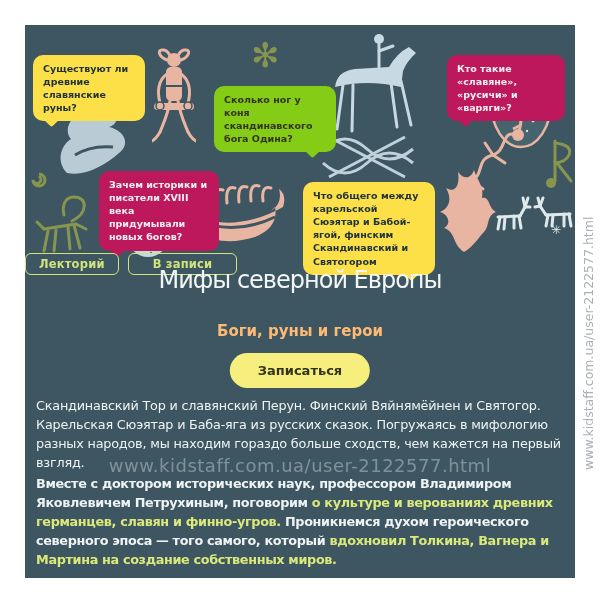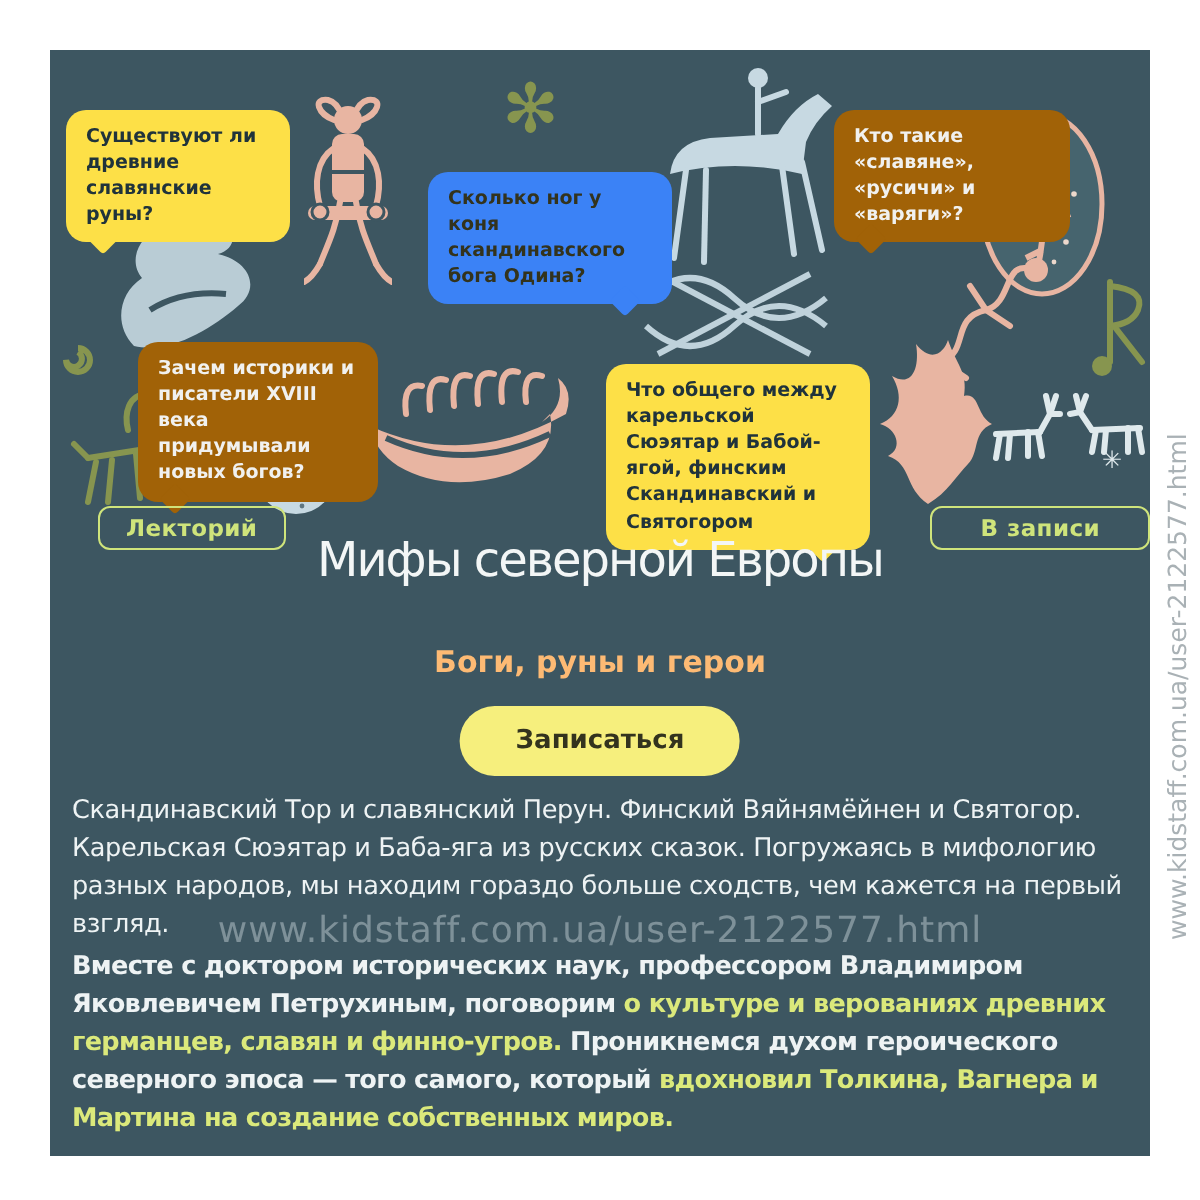--- a/index.html
+++ b/index.html
@@ -9,25 +9,25 @@
   .abs{position:absolute;}
 
   
   .bubble{position:absolute;border-radius:10px;padding:7px 10px;font-size:9.5px;
     font-weight:bold;line-height:1.38;z-index:5;}
   .bubble::after{content:"";position:absolute;width:11px;height:11px;background:inherit;
     bottom:-4px;transform:rotate(45deg);border-radius:2px;}
   .tail-left::after{left:13px;}
   .tail-right::after{right:18px;}
   .bubble.white{background:#fde047;color:#20333b;}
-  .bubble.yellow{background:#3b82f6;color:#33331c;}
-  .bubble.dark{background:#a16207;color:#f1f1ef;}
+  .bubble.yellow{background:#84cc16;color:#33331c;}
+  .bubble.dark{background:#be185d;color:#f1f1ef;margin-left:30px;}
 
   
-  .badges{position:absolute;left:0;right:0;top:228px;display:flex;justify-content:space-between;gap:9px;z-index:6;padding-left:24px;}
+  .badges{position:absolute;left:0;right:0;top:228px;display:flex;justify-content:flex-start;gap:9px;z-index:6;}
   .badge{border:1.5px solid #cfe47b;color:#cfe47b;border-radius:6px;font-size:11.5px;
     font-weight:bold;padding:3px 13px;letter-spacing:.2px;}
   .badge.wide{padding:3px 24px;}
 
   .title{position:absolute;left:0;right:0;top:241px;text-align:center;color:#f3f6f6;
     font-size:24px;font-weight:400;letter-spacing:-1px;z-index:6;}
   .subtitle{position:absolute;left:0;right:0;top:297px;text-align:center;color:#fdba74;
     font-size:15px;font-weight:bold;z-index:6;}
   .cta{position:absolute;left:50%;top:328px;transform:translateX(-50%);background:#f6ef7d;
     color:#33331e;border:none;border-radius:18px;padding:10px 28px;font-size:13px;

